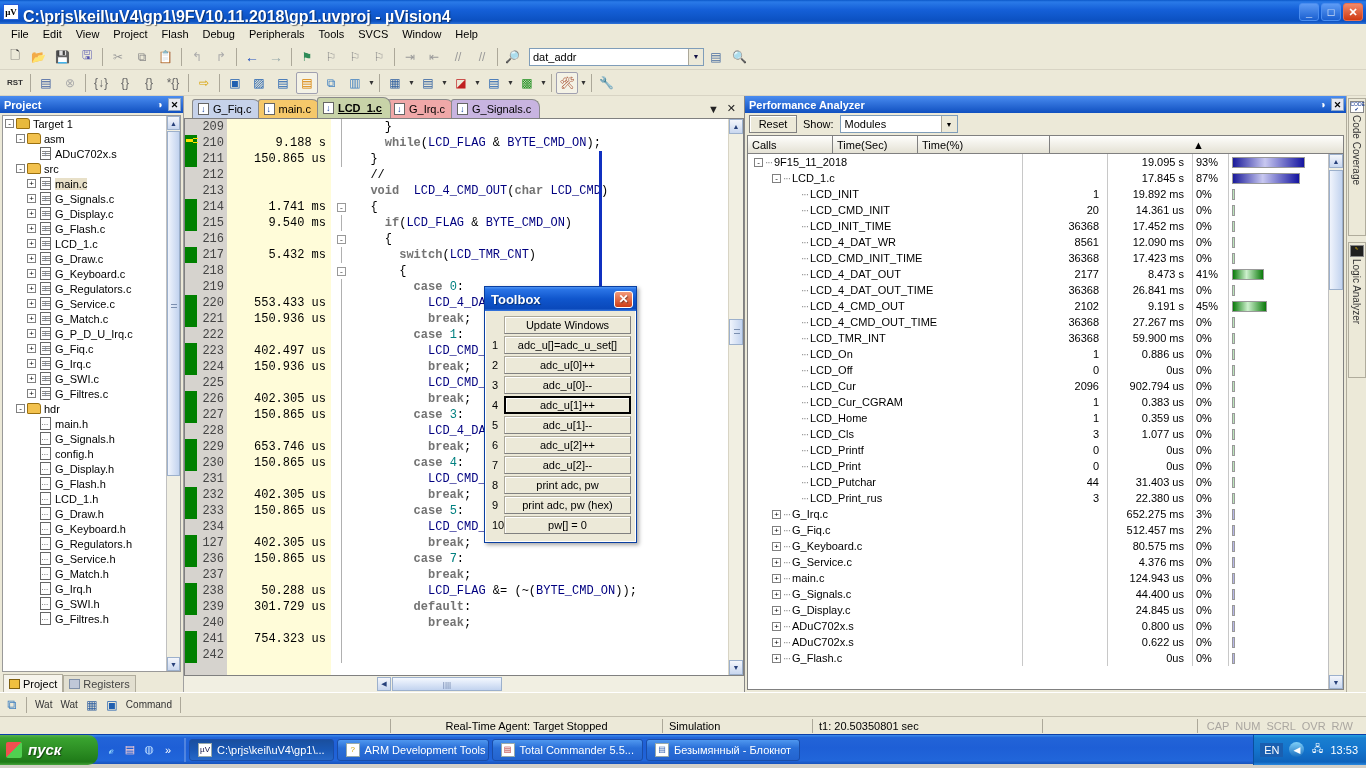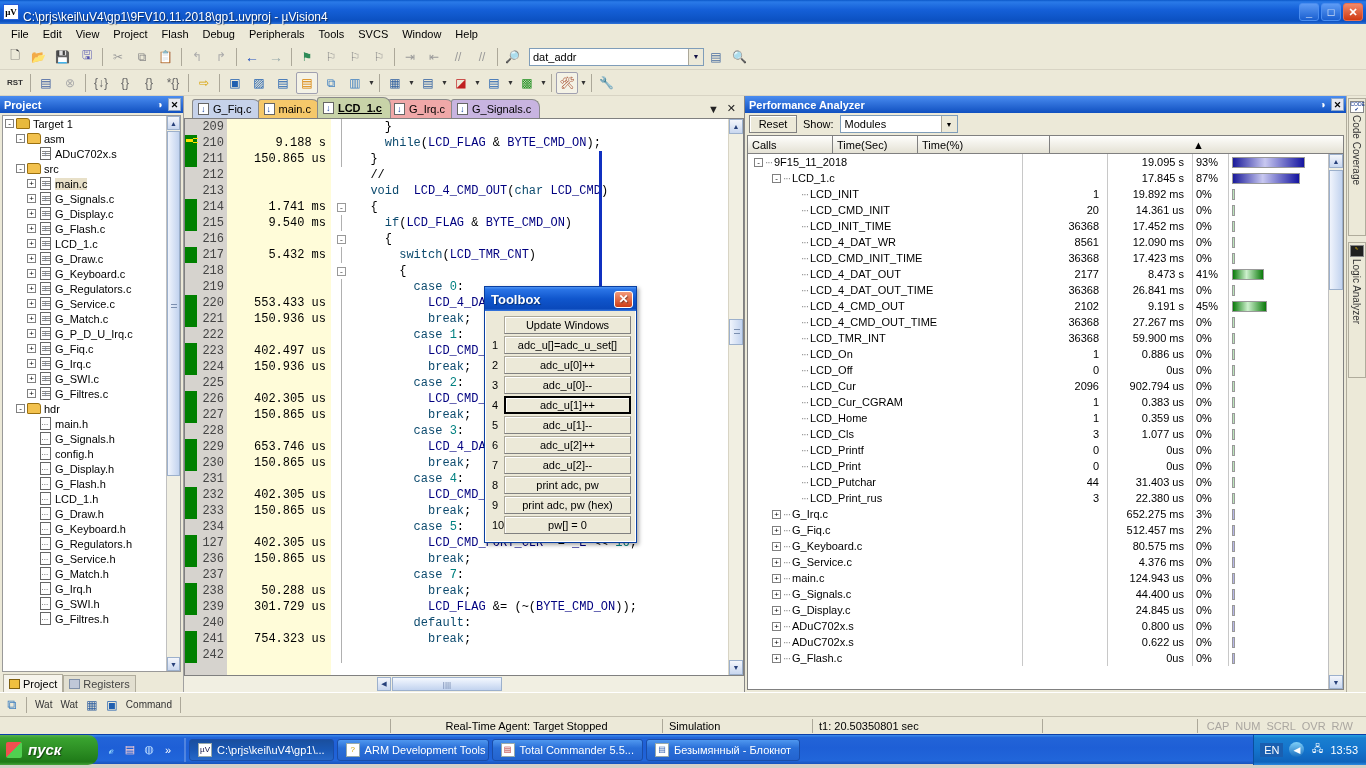--- a/index.html
+++ b/index.html
@@ -20,21 +20,21 @@
     color: #fff;
   }
   #titlebar .tb-icon {
     width: 16px; height: 16px; margin-right: 4px;
     background: #fff; border: 1px solid #245edb;
     color: #000; font-size: 9px; font-weight: bold;
     display: flex; align-items: center; justify-content: center;
     font-family: "Liberation Serif", serif;
   }
   #titlebar .tb-title {
-    font-weight: normal; font-size: 12px;
+    font-weight: bold; font-size: 16px;
     text-shadow: 1px 1px 1px rgba(0,0,0,.5);
     white-space: nowrap;
     margin-top: 9px;
   }
   #titlebar .tb-btns { margin-left: auto; display: flex; gap: 2px; padding-right: 3px; }
   #titlebar .tb-btn {
     width: 20px; height: 18px; border-radius: 3px;
     border: 1px solid #4a8df0;
     background: linear-gradient(to bottom,#5d9bf5,#1a5fd0);
     color: #fff; font-size: 11px; font-weight: bold;
@@ -149,21 +149,21 @@
   .etab.t4 { background:#c8b4e0; }
   .etabctl { margin-left: auto; display:flex; align-items:center; gap:8px; padding-right:8px; height:19px; }
   .etabctl span { font-size:11px; color:#222; }
   .ebody { flex: 1; background: #fff; border: 1px solid #808080; margin: 0 0 0 0; display: flex; position: relative; overflow:hidden;}
   .gutter-mark { width: 12px; background: #d6d3ce; flex:none; }
   .ln-col { width: 30px; background: #d6d3ce; color: #444; text-align: right; padding-right: 3px; flex:none;}
   .time-col { width: 104px; background: #fffcd9; color: #000; text-align: right; padding-right: 5px; flex:none;}
   .fold-col { width: 22px; background: #fff; flex:none; position:relative;}
   .src-col { flex: 1; background: #fff; position: relative; padding-left: 3px; }
   .crow { height: 16px; line-height: 16px; font-family: "Liberation Mono", monospace; font-size: 12px; white-space: pre; }
-  .kw { color: #0c4a6e; font-weight: normal; }
+  .kw { color: #737373; font-weight: bold; }
   .num { color: #008080; }
   .plain { color: #000080; }
   .mk-green { background: #008000; }
   .mk-gray { background: #d6d3ce; }
   .mk-arrow { background:#008000; position:relative; }
   .mk-arrow:after {
     content:""; position:absolute; left:1px; top:4px; width:7px; height:3px; background:#ffe000;
     box-shadow: 6px -2px 0 -1px #ffe000, 6px 2px 0 -1px #ffe000;
   }
   .escroll-v { width: 15px; background: #f1efe2; flex:none; position: relative; border-left:1px solid #d8d4c4;}
@@ -950,21 +950,20 @@
           <div class="crow">    <span class="kw">if</span>(<span class="plain">LCD_FLAG</span> &amp; <span class="plain">BYTE_CMD_ON</span>)</div>
           <div class="crow">    {</div>
           <div class="crow">      <span class="kw">switch</span>(<span class="plain">LCD_TMR_CNT</span>)</div>
           <div class="crow">      {</div>
           <div class="crow">        <span class="kw">case</span> <span class="num">0</span>:</div>
           <div class="crow">          <span class="plain">LCD_4_DAT_WR</span>(<span class="plain">LCD_CMD</span> &gt;&gt; <span class="num">4</span>);</div>
           <div class="crow">          <span class="kw">break</span>;</div>
           <div class="crow">        <span class="kw">case</span> <span class="num">1</span>:</div>
           <div class="crow">          <span class="plain">LCD_CMD_PORT_SET</span>  = <span class="plain">_E</span> &lt;&lt; <span class="num">16</span>;</div>
           <div class="crow">          <span class="kw">break</span>;</div>
-          <div class="crow">        <span class="kw">case</span> <span class="num">2</span>:</div>
           <div class="crow">          <span class="plain">LCD_CMD_PORT_CLR</span>  = <span class="plain">_E</span> &lt;&lt; <span class="num">16</span>;</div>
           <div class="crow">          <span class="kw">break</span>;</div>
           <div class="crow">        <span class="kw">case</span> <span class="num">3</span>:</div>
           <div class="crow">          <span class="plain">LCD_4_DAT_WR</span>(<span class="plain">LCD_CMD</span> &lt;&lt; <span class="num">4</span>);</div>
           <div class="crow">          <span class="kw">break</span>;</div>
           <div class="crow">        <span class="kw">case</span> <span class="num">4</span>:</div>
           <div class="crow">          <span class="plain">LCD_CMD_PORT_SET</span>  = <span class="plain">_E</span> &lt;&lt; <span class="num">16</span>;</div>
           <div class="crow">          <span class="kw">break</span>;</div>
           <div class="crow">        <span class="kw">case</span> <span class="num">5</span>:</div>
           <div class="crow">          <span class="plain">LCD_CMD_PORT_CLR</span>  = <span class="plain">_E</span> &lt;&lt; <span class="num">16</span>;</div>

